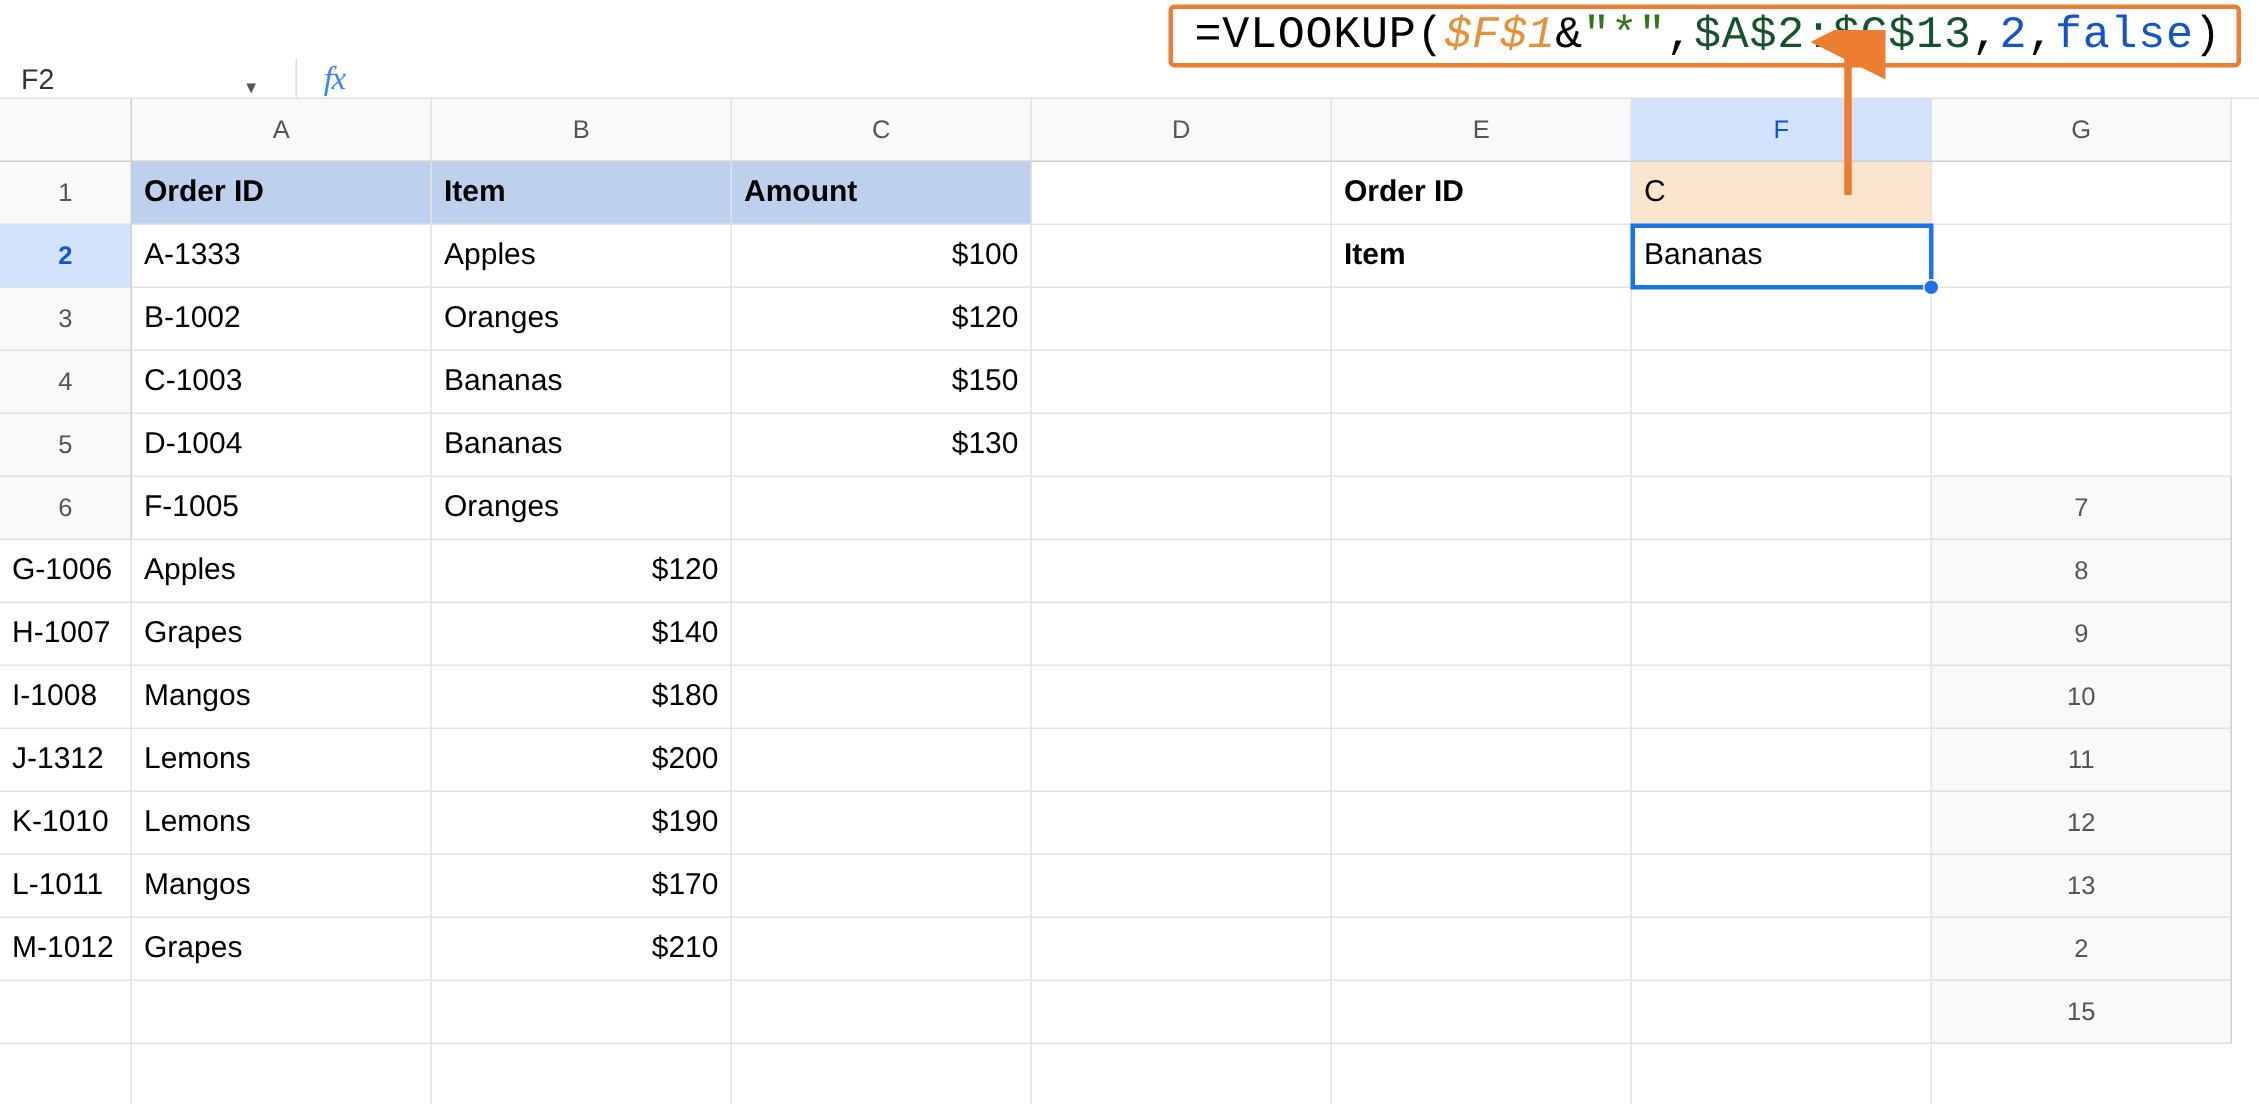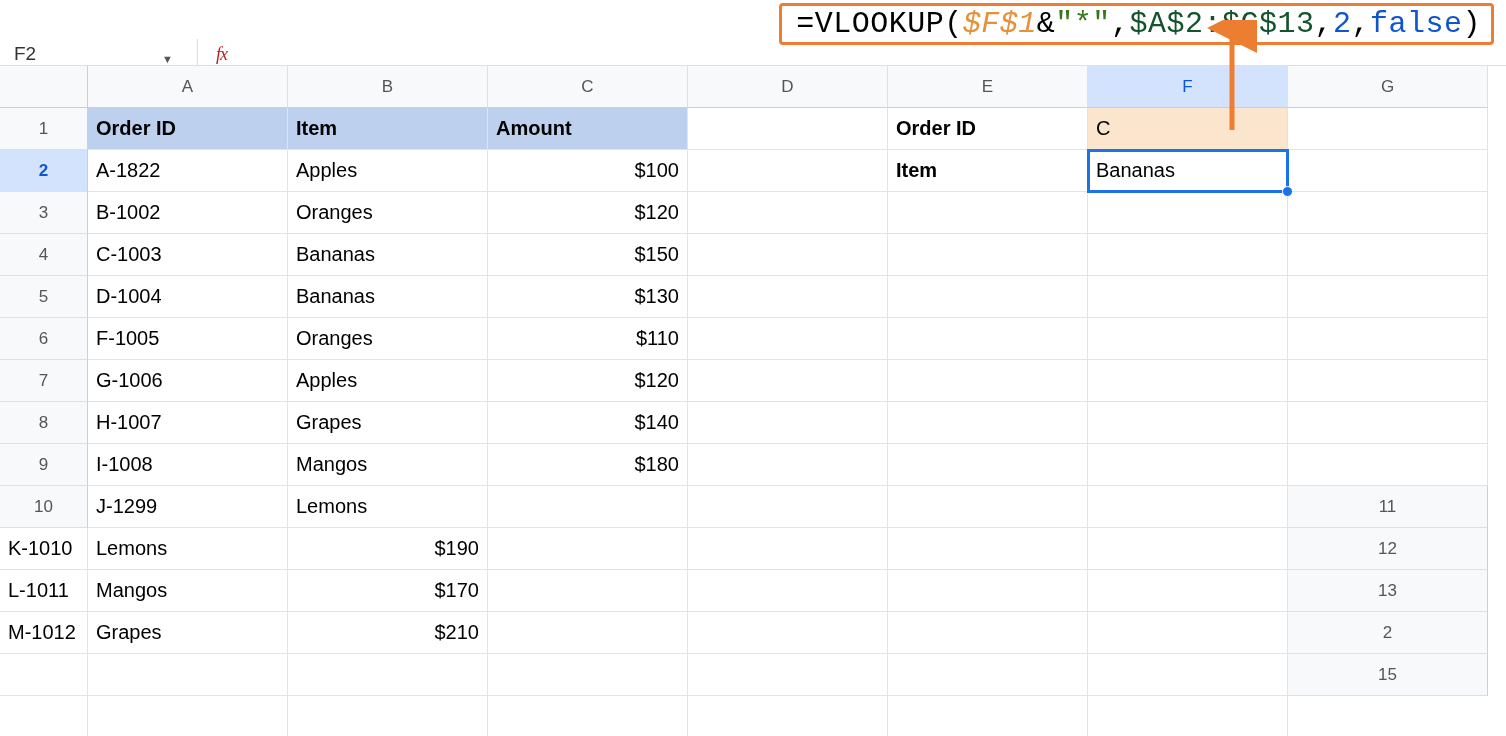--- a/index.html
+++ b/index.html
@@ -33,22 +33,22 @@
   }
   .namebox-sep {
     width: 1px;
     height: 26px;
     background: #ddd;
     margin-right: 18px;
   }
   .fx-icon {
     font-family: "Times New Roman", serif;
     font-style: italic;
-    font-size: 18px;
-    color: #b91c1c;
+    font-size: 22px;
+    color: #3b82f6;
     letter-spacing: -1px;
   }
   .formula-highlight {
     position: absolute;
     right: 12px;
     top: 3px;
     height: 42px;
     display: flex;
     align-items: center;
     border: 3px solid #ed7d31;
@@ -180,21 +180,21 @@
     <div class="col-hdr">G</div>
     <div class="row-hdr">1</div>
     <div class="cell header-strong">Order ID</div>
     <div class="cell header-strong">Item</div>
     <div class="cell header-strong">Amount</div>
     <div class="cell "></div>
     <div class="cell bold">Order ID</div>
     <div class="cell highlight-orange">C</div>
     <div class="cell "></div>
     <div class="row-hdr active">2</div>
-    <div class="cell ">A-1822</div>
+    <div class="cell ">A-1333</div>
     <div class="cell ">Apples</div>
     <div class="cell right">$100</div>
     <div class="cell "></div>
     <div class="cell bold">Item</div>
     <div class="cell selected" id="selcell">Bananas<div class="sel-handle"></div></div>
     <div class="cell "></div>
     <div class="row-hdr">3</div>
     <div class="cell ">B-1002</div>
     <div class="cell ">Oranges</div>
     <div class="cell right">$120</div>
@@ -214,21 +214,20 @@
     <div class="cell ">D-1004</div>
     <div class="cell ">Bananas</div>
     <div class="cell right">$130</div>
     <div class="cell "></div>
     <div class="cell "></div>
     <div class="cell "></div>
     <div class="cell "></div>
     <div class="row-hdr">6</div>
     <div class="cell ">F-1005</div>
     <div class="cell ">Oranges</div>
-    <div class="cell right">$110</div>
     <div class="cell "></div>
     <div class="cell "></div>
     <div class="cell "></div>
     <div class="cell "></div>
     <div class="row-hdr">7</div>
     <div class="cell ">G-1006</div>
     <div class="cell ">Apples</div>
     <div class="cell right">$120</div>
     <div class="cell "></div>
     <div class="cell "></div>
@@ -244,22 +243,23 @@
     <div class="cell "></div>
     <div class="row-hdr">9</div>
     <div class="cell ">I-1008</div>
     <div class="cell ">Mangos</div>
     <div class="cell right">$180</div>
     <div class="cell "></div>
     <div class="cell "></div>
     <div class="cell "></div>
     <div class="cell "></div>
     <div class="row-hdr">10</div>
-    <div class="cell ">J-1299</div>
+    <div class="cell ">J-1312</div>
     <div class="cell ">Lemons</div>
+    <div class="cell right">$200</div>
     <div class="cell "></div>
     <div class="cell "></div>
     <div class="cell "></div>
     <div class="cell "></div>
     <div class="row-hdr">11</div>
     <div class="cell ">K-1010</div>
     <div class="cell ">Lemons</div>
     <div class="cell right">$190</div>
     <div class="cell "></div>
     <div class="cell "></div>

